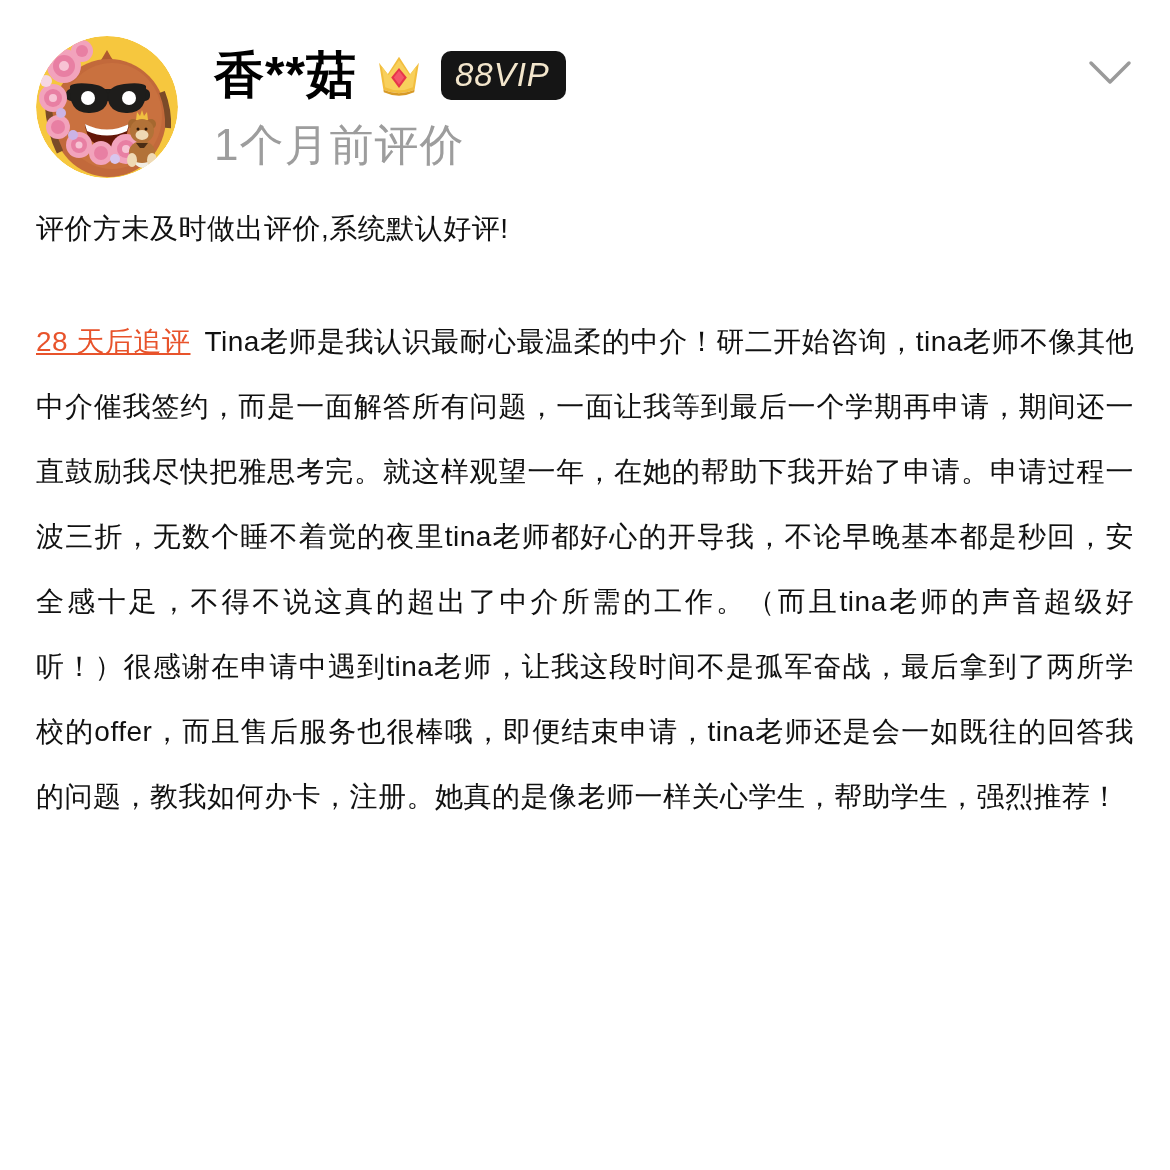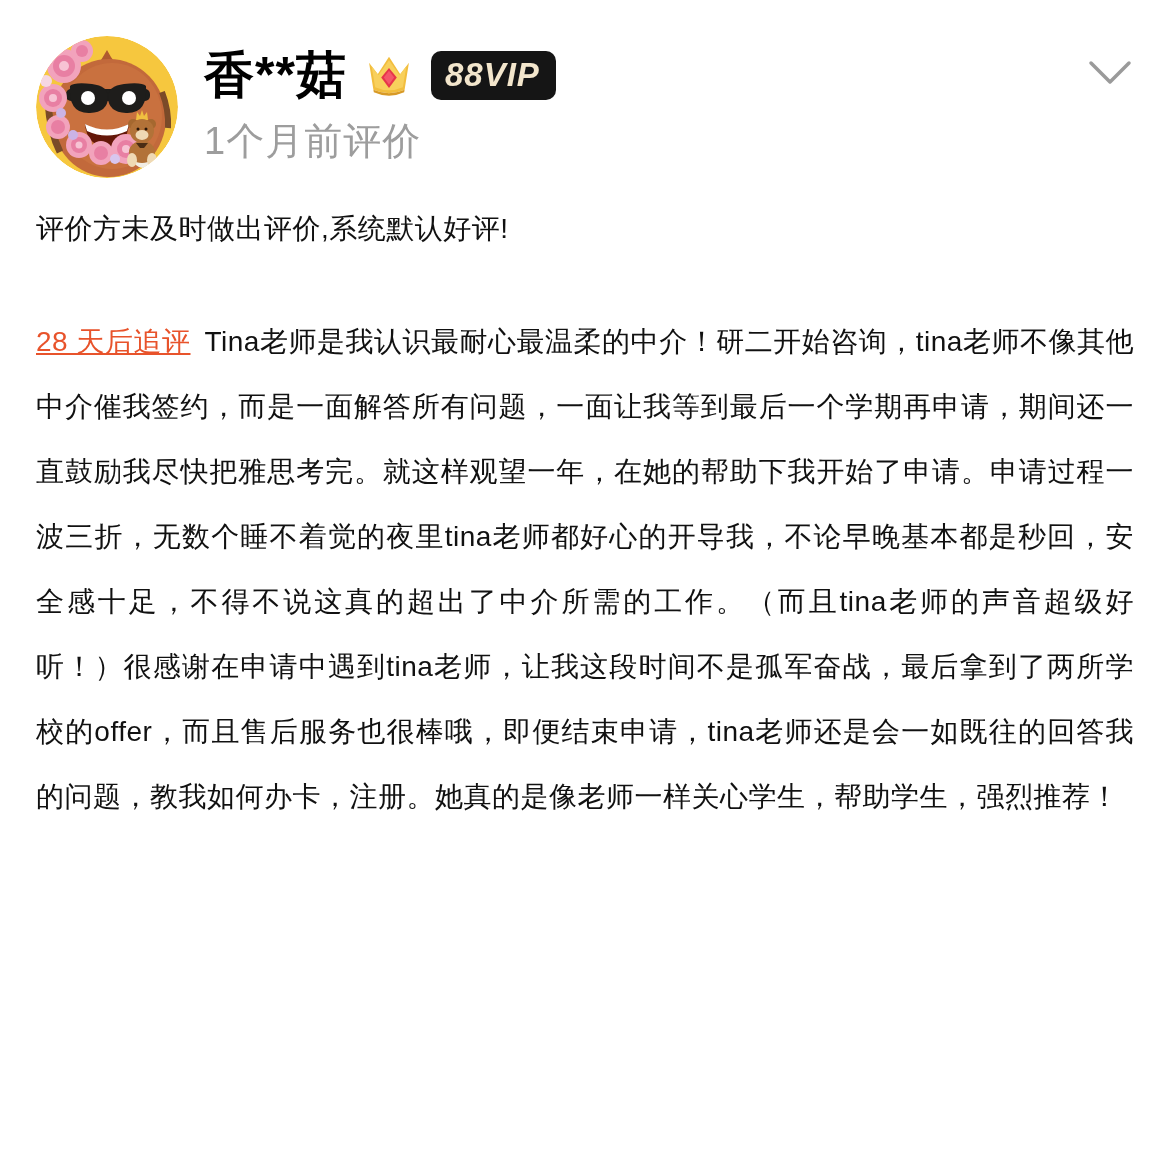--- a/index.html
+++ b/index.html
@@ -26,21 +26,21 @@
   .avatar {
     width: 142px;
     height: 142px;
     border-radius: 50%;
     overflow: hidden;
     flex: none;
     cursor: pointer;
   }
   .avatar svg { display: block; }
   .header-info {
-    margin-left: 26px;
+    margin-left: 36px;
     padding-top: 14px;
   }
   .name-row {
     display: flex;
     align-items: center;
   }
   .username {
     font-size: 50px;
     font-weight: 700;
     color: #000000;
@@ -51,30 +51,30 @@
     margin-left: 16px;
     display: flex;
     align-items: center;
   }
   .crown svg { width: 52px; height: 50px; display: block; }
   .vip-badge {
     margin-left: 16px;
     background: #151515;
     color: #F3E6CC;
     font-size: 33px;
-    font-weight: 700;
+    font-weight: 400;
     font-style: italic;
     line-height: 1;
     padding: 7px 16px 9px 14px;
     border-radius: 10px;
     letter-spacing: 1px;
   }
   .timestamp {
     margin-top: 16px;
-    font-size: 38px;
+    font-size: 44px;
     color: #9D9D9D;
     letter-spacing: 1px;
   }
   .chevron {
     position: absolute;
     top: 54px;
     right: 32px;
     cursor: pointer;
     padding: 6px;
   }

